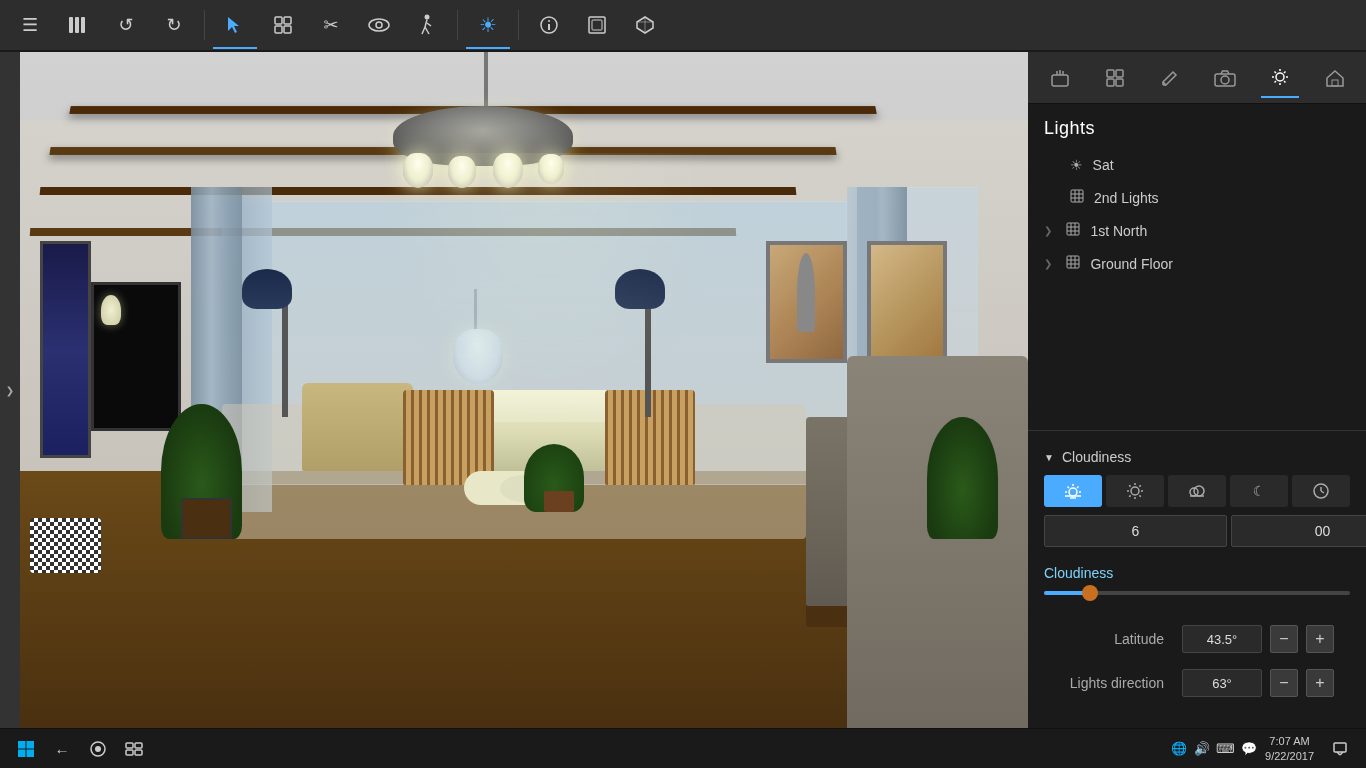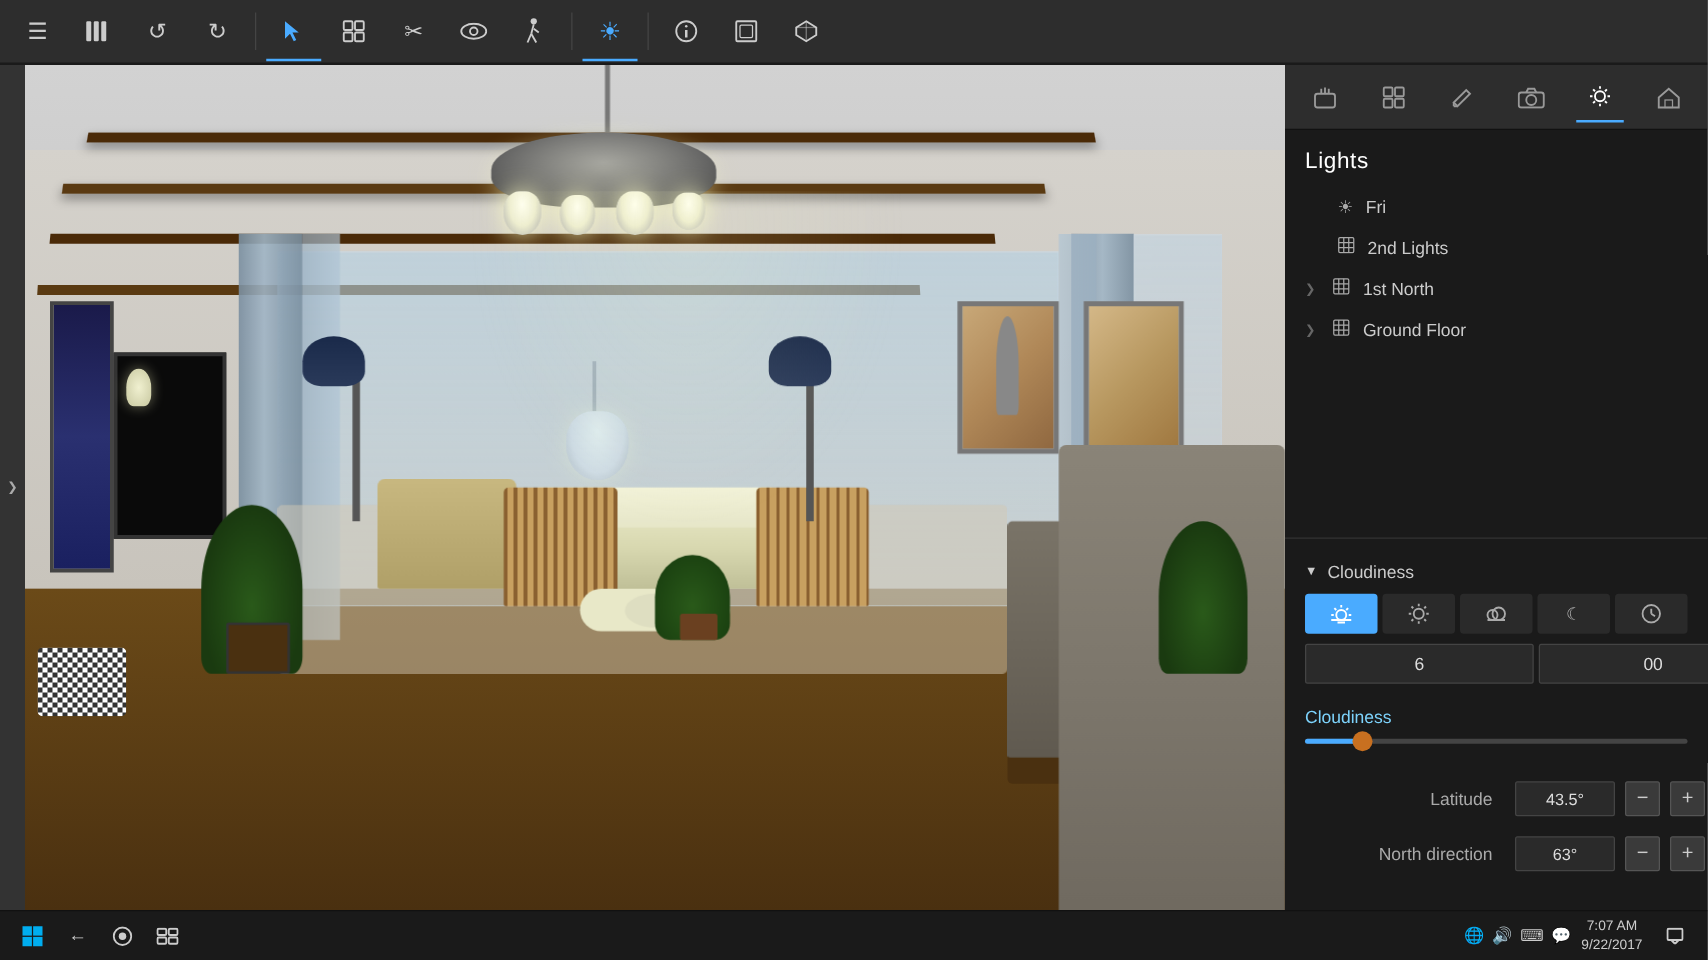--- a/index.html
+++ b/index.html
@@ -194,21 +194,21 @@
       border-radius: 50%;
       position: absolute;
       top: 50%; transform: translate(-50%, -50%);
       cursor: pointer;
     }
 
     
     .coord-row {
       display: flex;
       align-items: center;
-      padding: 8px 2px;
+      padding: 8px 32px;
       gap: 8px;
       font-size: 14px; color: #aaa;
     }
     .coord-label { flex: 1; text-align: right; padding-right: 10px; color: #aaa; }
     .coord-input {
       width: 80px; height: 28px;
       background: #2a2a2a;
       border: 1px solid #444;
       color: #ddd;
       text-align: center;
@@ -489,21 +489,21 @@
     </div>
 
     <div class="panel-content">
 
       <div>
         <div class="panel-section-title">Lights</div>
 
         <div class="light-item">
           <span style="width:16px;text-align:center;"></span>
           <span class="icon">☀</span>
-          <span>Fri</span>
+          <span>Sat</span>
         </div>
 
         <div class="light-item">
           <span style="width:16px;text-align:center;"></span>
           <span class="icon">
             <svg width="14" height="14" viewBox="0 0 14 14" fill="none">
               <rect x="1" y="1" width="12" height="12" rx="1" stroke="#aaa" stroke-width="1"></rect>
               <line x1="1" y1="5" x2="13" y2="5" stroke="#aaa" stroke-width="1"></line>
               <line x1="1" y1="9" x2="13" y2="9" stroke="#aaa" stroke-width="1"></line>
               <line x1="5" y1="1" x2="5" y2="13" stroke="#aaa" stroke-width="1"></line>
@@ -610,21 +610,21 @@
         </div>
 
         <div class="coord-row">
           <span class="coord-label">Latitude</span>
           <input class="coord-input" type="text" value="43.5°" style="">
           <button class="coord-btn">−</button>
           <button class="coord-btn">+</button>
         </div>
 
         <div class="coord-row">
-          <span class="coord-label">North direction</span>
+          <span class="coord-label">Lights direction</span>
           <input class="coord-input" type="text" value="63°" style="">
           <button class="coord-btn">−</button>
           <button class="coord-btn">+</button>
         </div>
 
       </div>
     </div>
   </div>
 </div>
 

